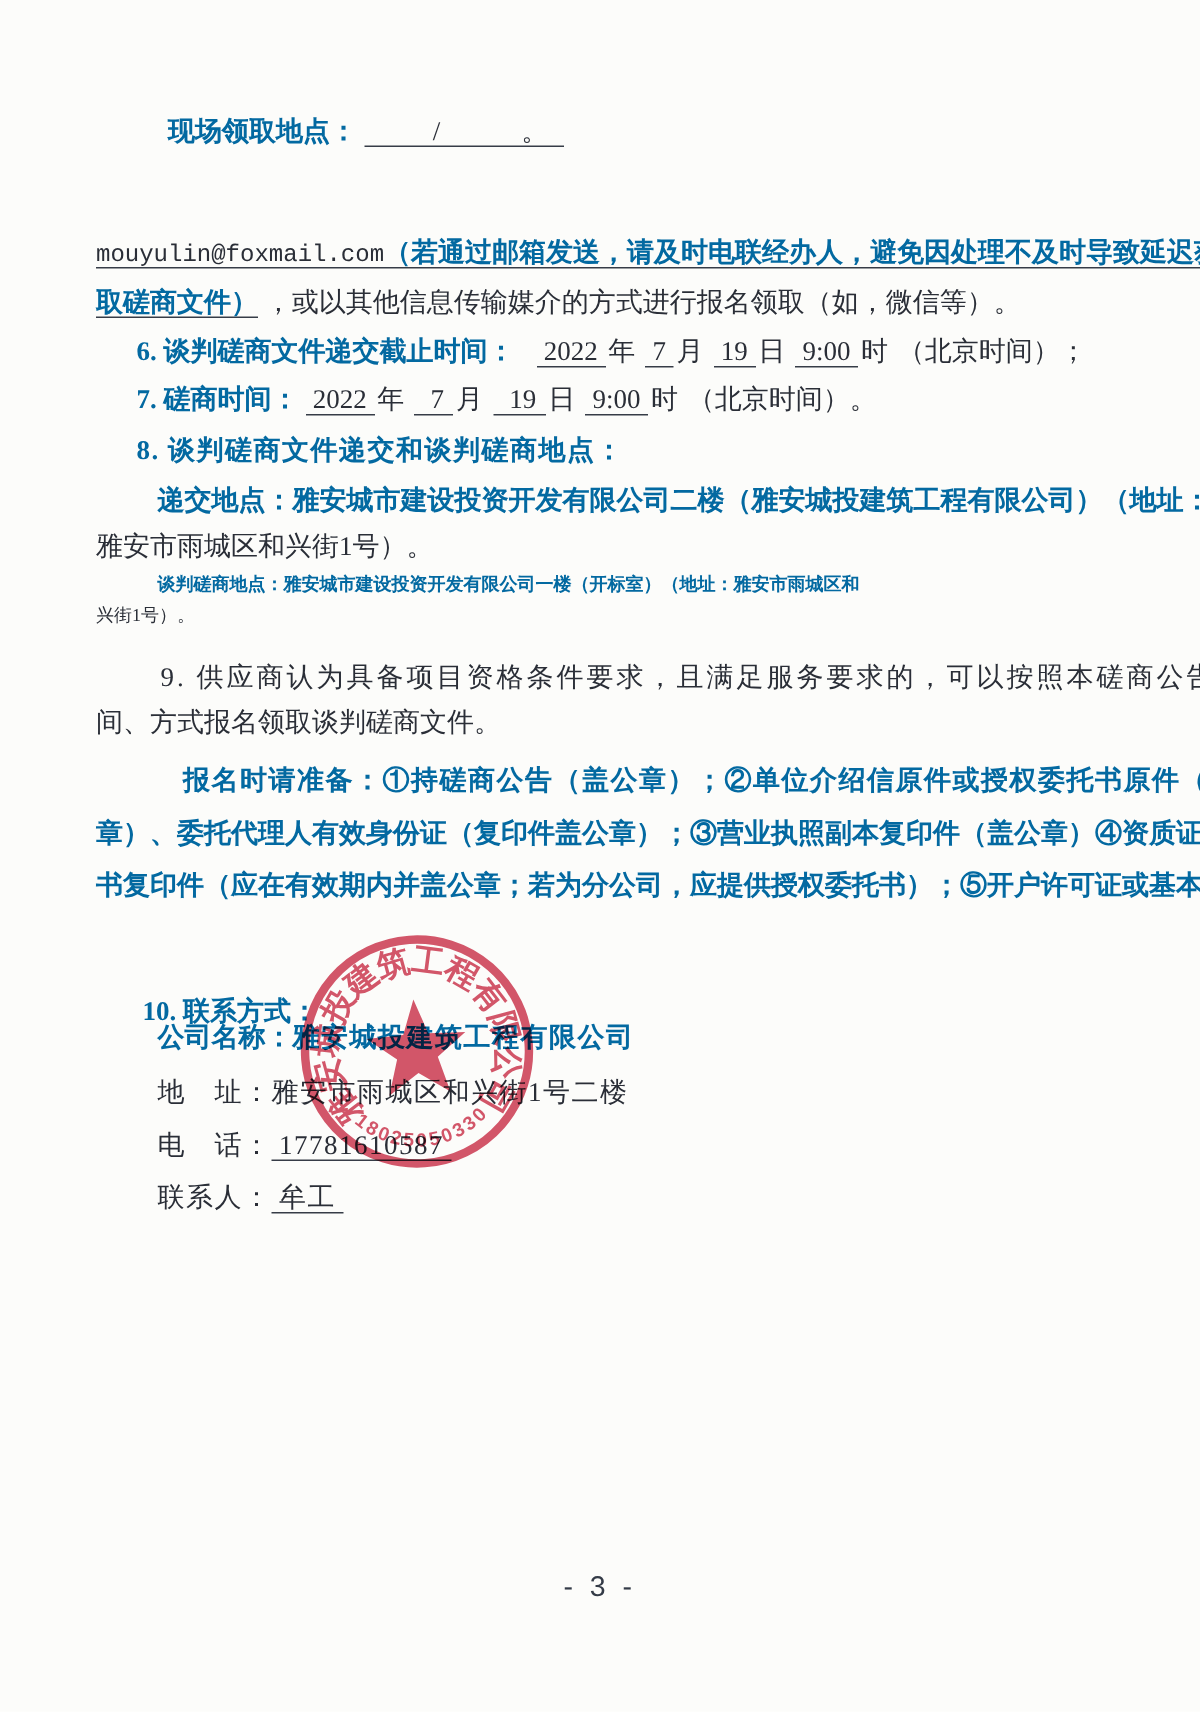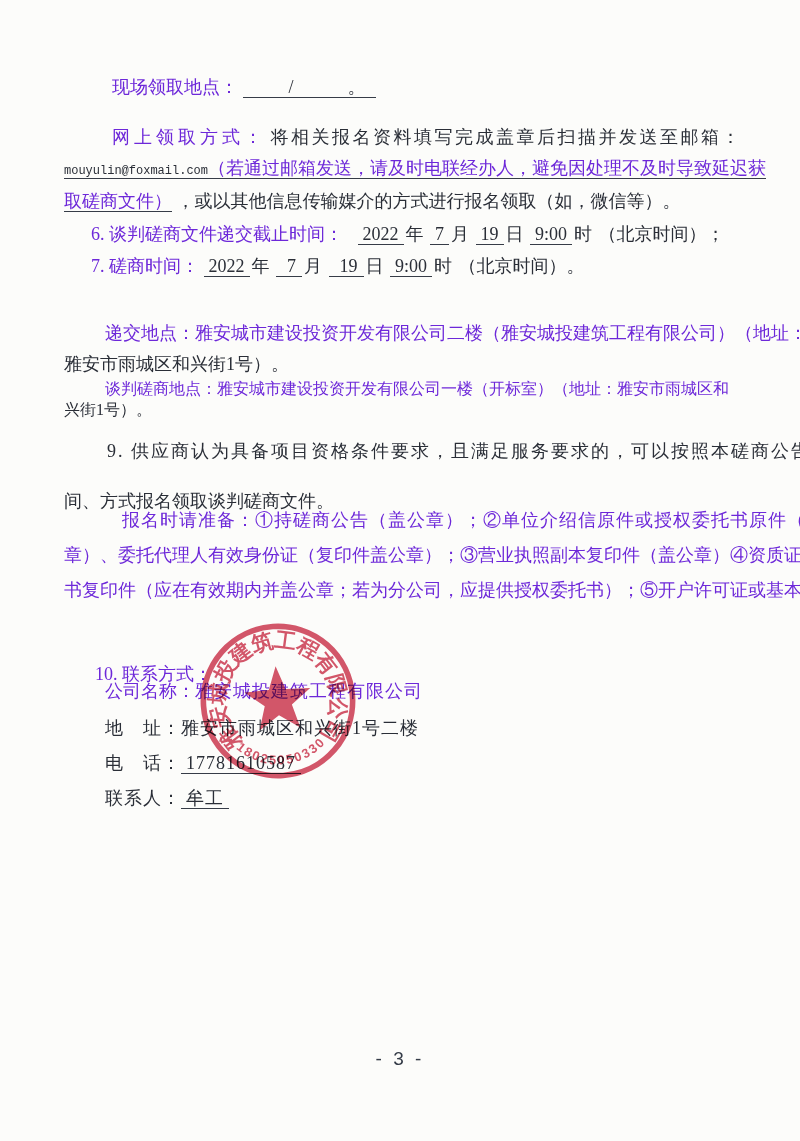--- a/index.html
+++ b/index.html
@@ -6,55 +6,51 @@
   body{
     width:800px;height:1141px;
     background:#fcfcfa;
     font-family:"Liberation Serif","DejaVu Serif",serif;
     color:#2a2e37;
     position:relative;
     overflow:hidden;
   }
   .page{position:absolute;inset:0;}
   .ln{position:absolute;white-space:nowrap;font-size:18px;line-height:26px;}
-  .b{font-weight:normal;color:#6d28d9;}
+  .b{font-weight:bold;color:#0369a1;}
   .u{border-bottom:1.6px solid #363c47;}
   .num{padding:0 5px;}
   .numw{padding:0 6px 0 11px;}
   .unit{padding:0 2px;}
   .gap{margin-left:10px;}
   .sp4{letter-spacing:4px;}
   .sp25{letter-spacing:2.5px;}
   .sp2{letter-spacing:2px;}
   .sp1{letter-spacing:1px;}
-  .f16{font-size:16px;}
-  .mono{font-family:"Liberation Mono","DejaVu Sans Mono",monospace;font-size:12px;}
+  .f16{font-size:12px;}
+  .mono{font-family:"Liberation Mono","DejaVu Sans Mono",monospace;font-size:16px;}
   .blank{padding:0 10px;}
   .footer{position:absolute;left:0;right:0;text-align:center;
     font-family:"Liberation Sans","DejaVu Sans",sans-serif;
     font-size:19px;color:#343b47;letter-spacing:3px;}
   .stamp{
     position:absolute;left:186px;top:609px;width:184px;height:184px;
     mix-blend-mode:multiply;opacity:.88;transform:rotate(-4deg);
   }
 </style>
 </head>
 <body>
 
 <div class="page">
 
   <div class="ln" style="top:74px;left:112px;">
     <span class="b">现场领取地点：</span>
     <span class="u blank">　　/　　　。</span>
   </div>
 
-  <div class="ln" style="top:124px;left:112px;">
-    <span class="b sp4">网上领取方式：</span>
-    <span class="sp25">将相关报名资料填写完成盖章后扫描并发送至邮箱：</span>
-  </div>
 
   <div class="ln" style="top:155px;left:64px;">
     <span class="u"><span class="mono">mouyulin@foxmail.com</span><span class="b">（若通过邮箱发送，请及时电联经办人，避免因处理不及时导致延迟获</span></span>
   </div>
 
   <div class="ln" style="top:188px;left:64px;">
     <span class="b u">取磋商文件）</span>
     <span>，或以其他信息传输媒介的方式进行报名领取（如，微信等）。</span>
   </div>
 
@@ -69,39 +65,42 @@
 
   <div class="ln" style="top:253px;left:91px;">
     <span class="b">7. 磋商时间：</span>
     <span class="u num">2022</span><span class="unit">年</span>
     <span class="u numw">7</span><span class="unit">月</span>
     <span class="u numw">19</span><span class="unit">日</span>
     <span class="u num">9:00</span><span class="unit">时</span>
     <span>（北京时间）。</span>
   </div>
 
+  <div class="ln" style="top:287px;left:91px;">
+    <span class="b sp1">8. 谈判磋商文件递交和谈判磋商地点：</span>
+  </div>
 
   <div class="ln" style="top:320px;left:105px;">
     <span class="b">递交地点：雅安城市建设投资开发有限公司二楼（雅安城投建筑工程有限公司）（地址：</span>
   </div>
   <div class="ln" style="top:351px;left:64px;">
     <span>雅安市雨城区和兴街1号）。</span>
   </div>
 
   <div class="ln f16" style="top:378px;left:105px;line-height:22px;">
     <span class="b">谈判磋商地点：雅安城市建设投资开发有限公司一楼（开标室）（地址：雅安市雨城区和</span>
   </div>
   <div class="ln f16" style="top:399px;left:64px;line-height:22px;">
     <span>兴街1号）。</span>
   </div>
 
   <div class="ln sp2" style="top:438px;left:107px;">
     <span>9. 供应商认为具备项目资格条件要求，且满足服务要求的，可以按照本磋商公告规定的时</span>
   </div>
-  <div class="ln" style="top:488px;left:64px;">
+  <div class="ln" style="top:468px;left:64px;">
     <span>间、方式报名领取谈判磋商文件。</span>
   </div>
 
   <div class="ln b sp1" style="top:507px;left:122px;">
     <span>报名时请准备：①持磋商公告（盖公章）；②单位介绍信原件或授权委托书原件（盖公</span>
   </div>
   <div class="ln b" style="top:542px;left:64px;">
     <span>章）、委托代理人有效身份证（复印件盖公章）；③营业执照副本复印件（盖公章）④资质证</span>
   </div>
   <div class="ln b" style="top:577px;left:64px;">

